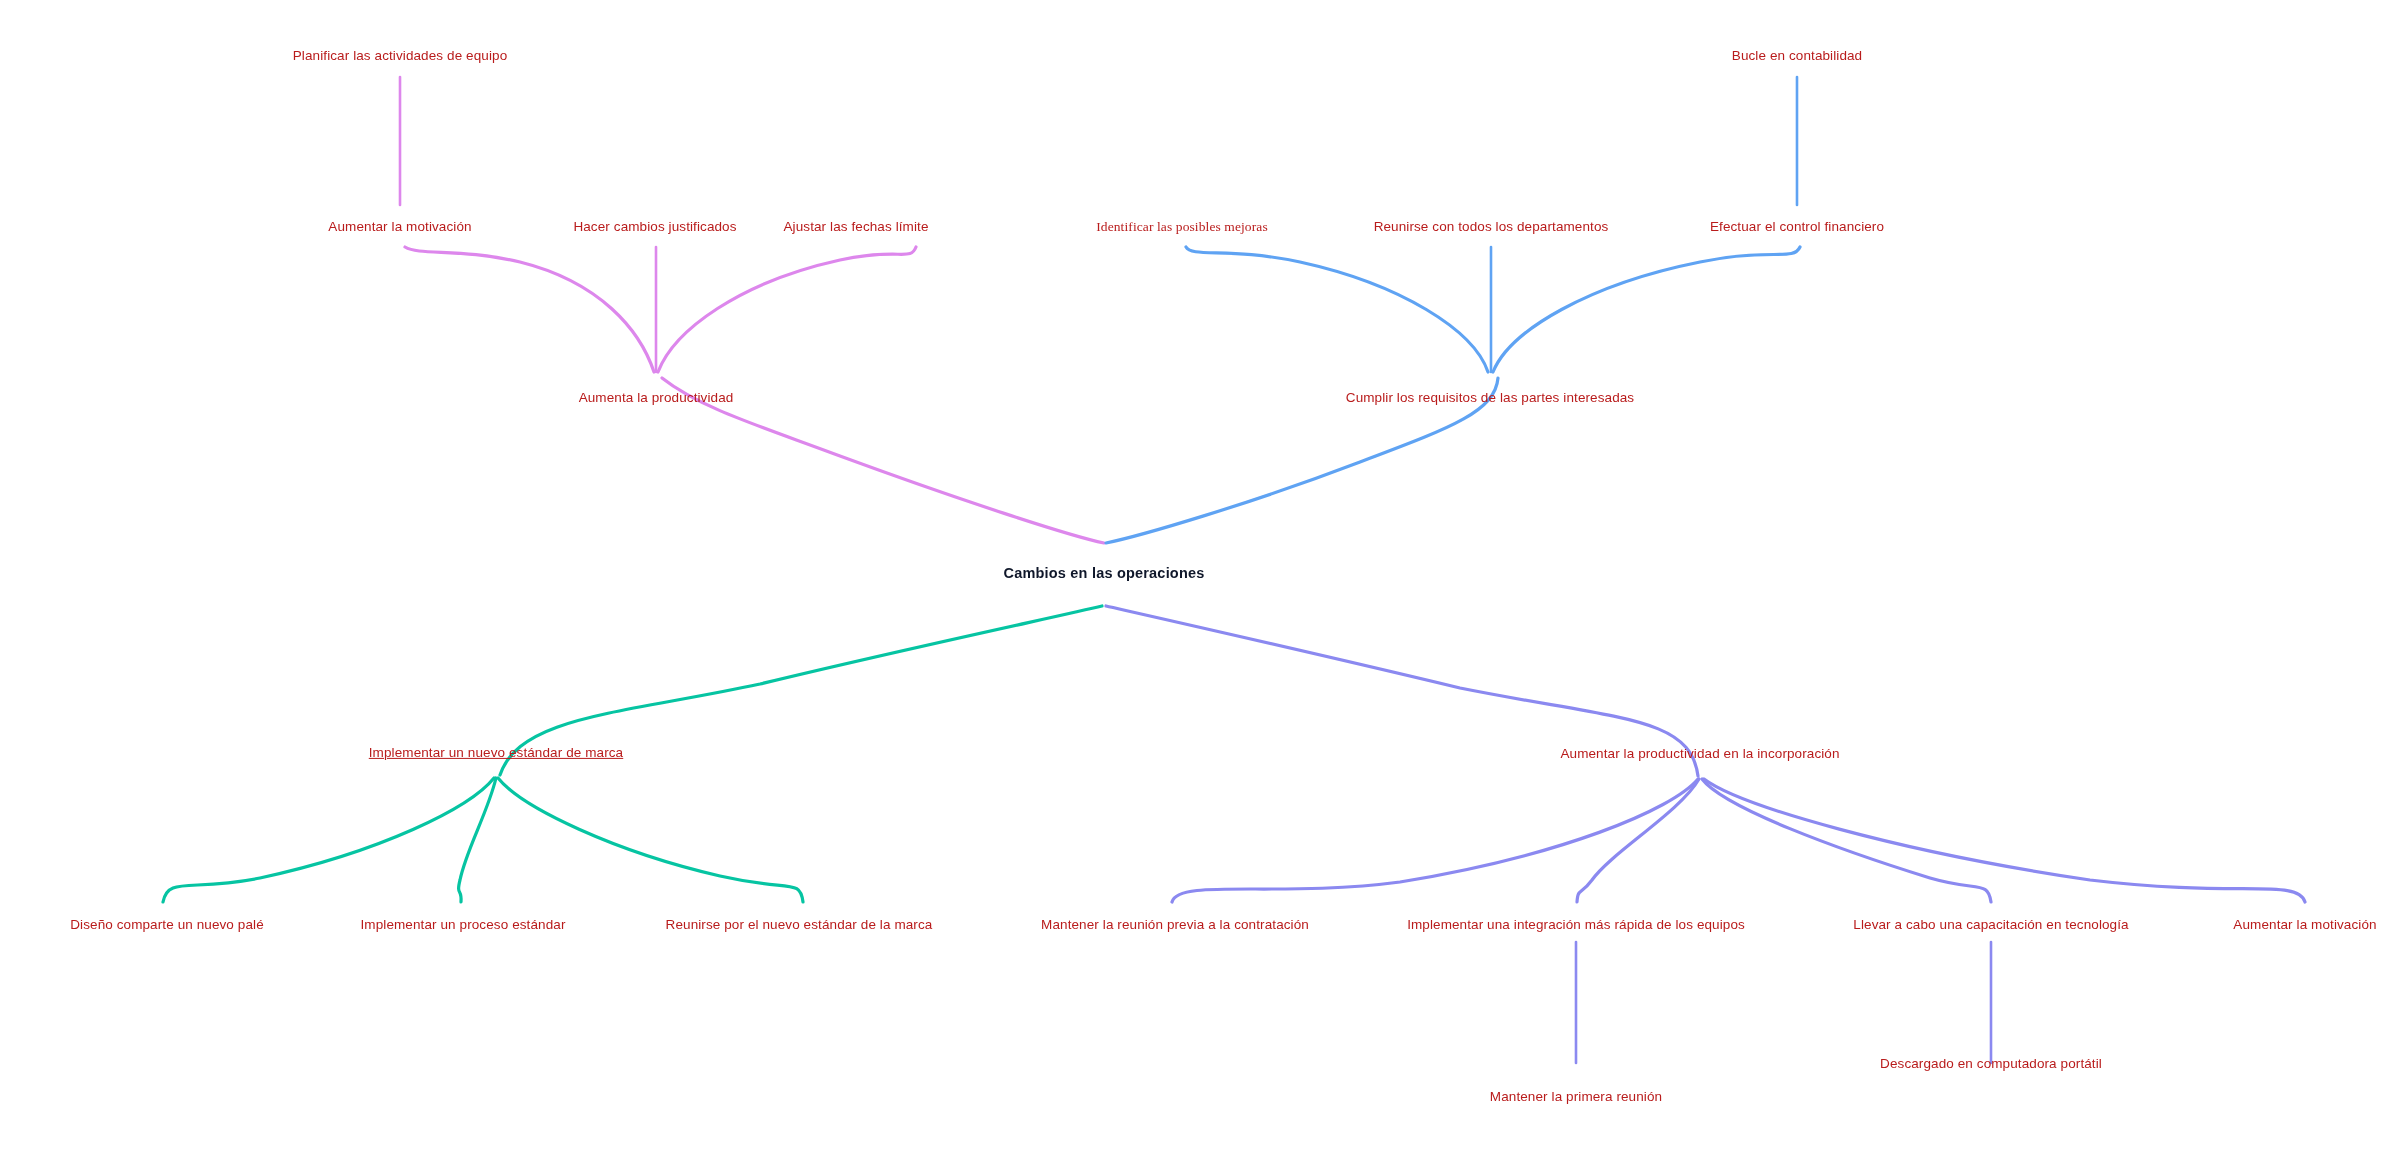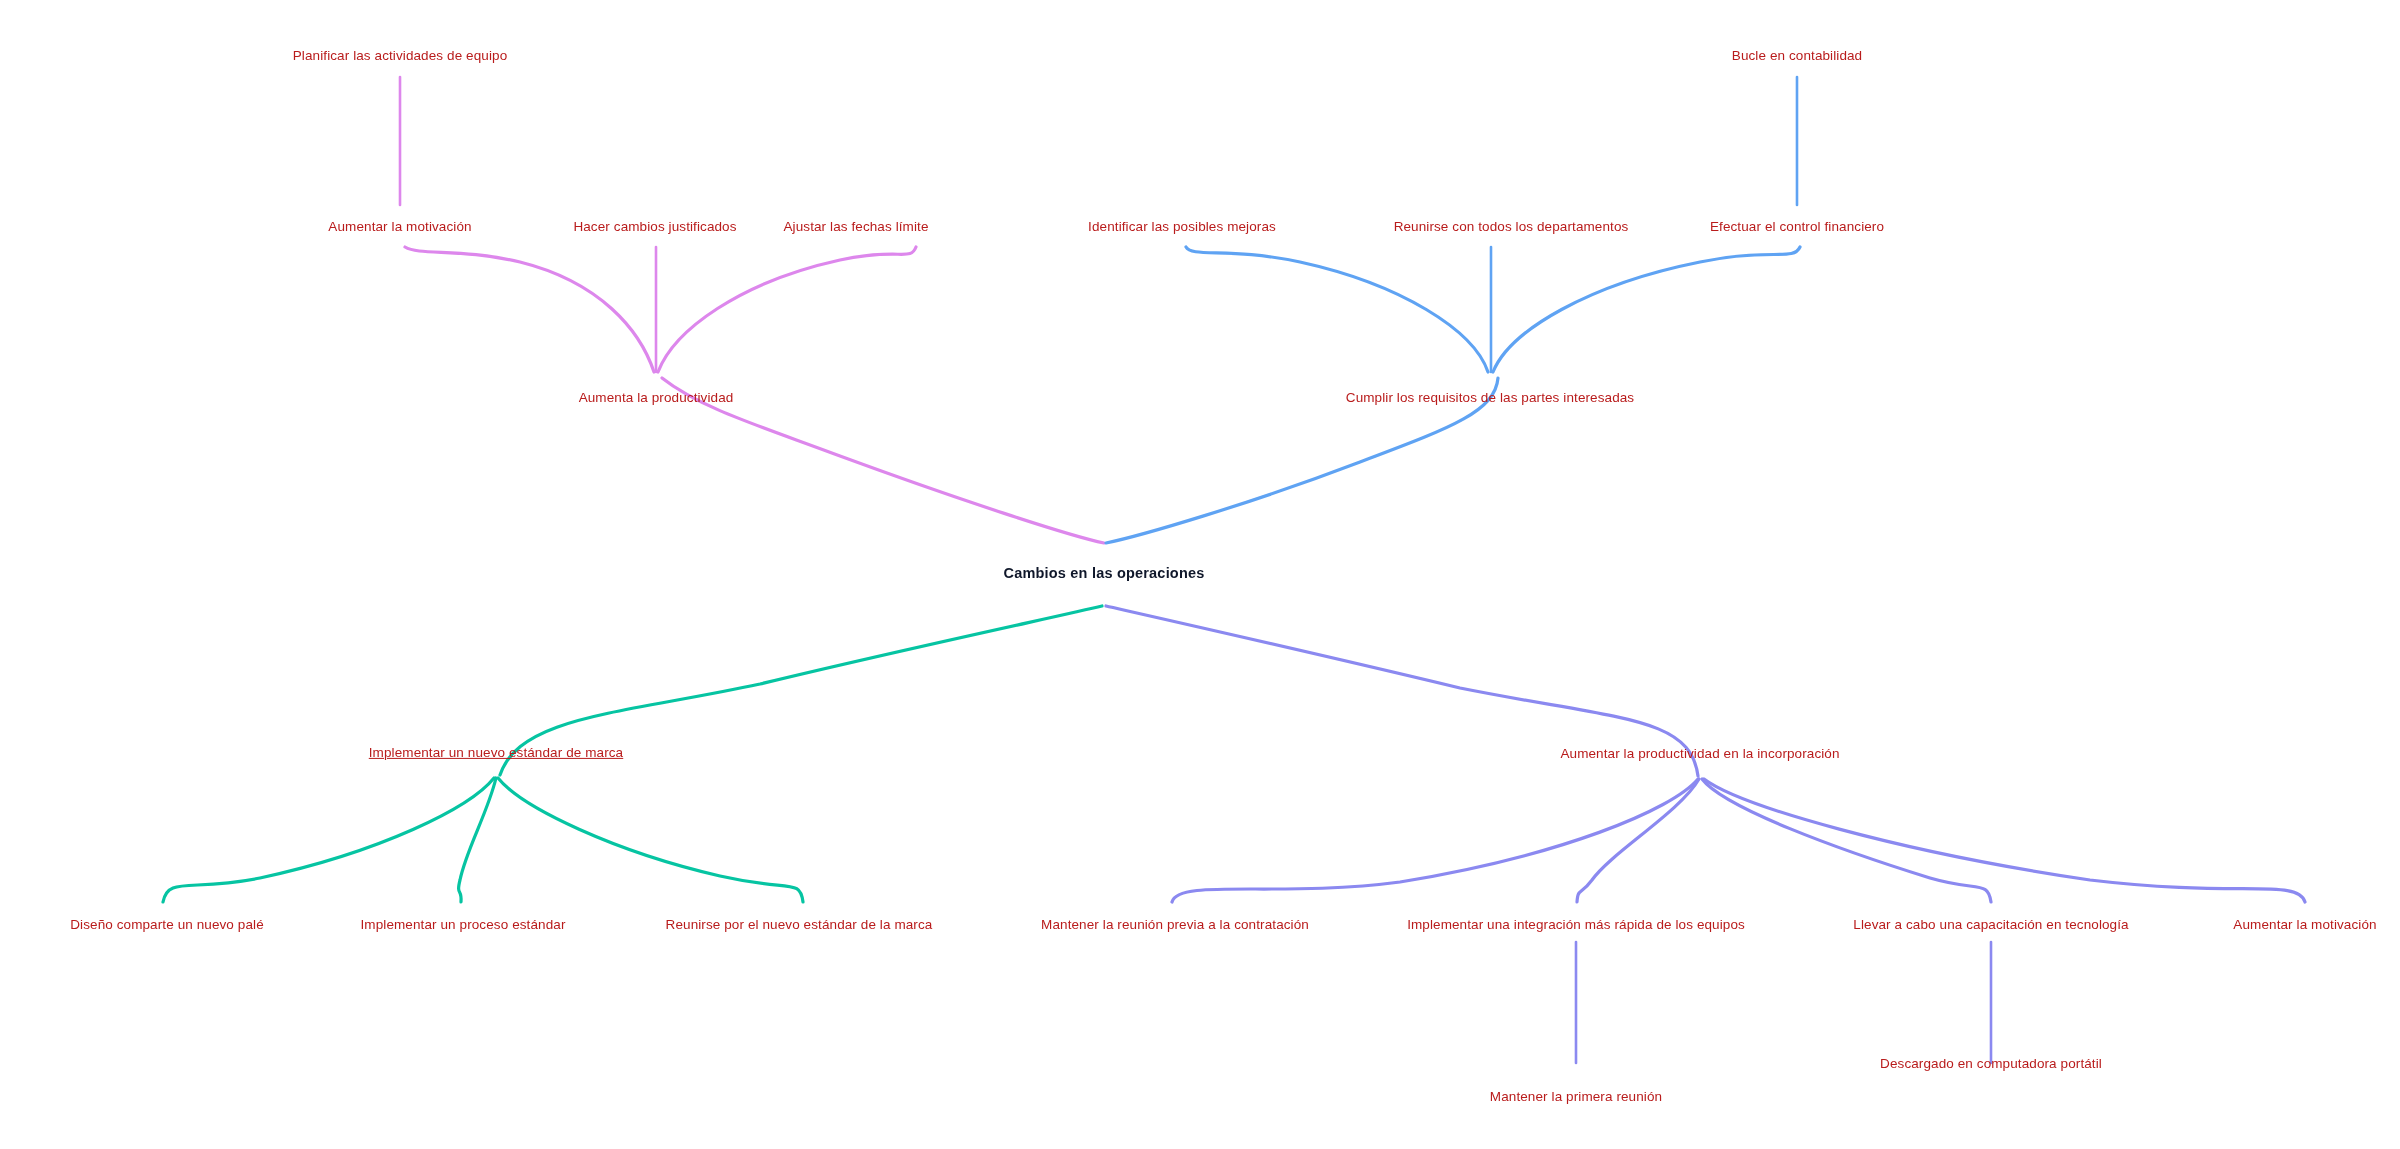--- a/index.html
+++ b/index.html
@@ -73,22 +73,22 @@
       <path d="M 1991 942 L 1991 1063" fill="none" stroke="#8b89f0" stroke-width="2.6" stroke-linecap="round"></path>
     </svg>
   <div id="nodes">
       <div class="node root" style="left: 1104px; top: 574px;">Cambios en las operaciones</div>
       <div class="node" style="left: 656px; top: 398px;">Aumenta la productividad</div>
       <div class="node" style="left: 400px; top: 227px;">Aumentar la motivación</div>
       <div class="node" style="left: 400px; top: 56px;">Planificar las actividades de equipo</div>
       <div class="node" style="left: 655px; top: 227px;">Hacer cambios justificados</div>
       <div class="node" style="left: 856px; top: 227px;">Ajustar las fechas límite</div>
       <div class="node" style="left: 1490px; top: 398px;">Cumplir los requisitos de las partes interesadas</div>
-      <div class="node" style="left: 1182px; top: 227px;">Identificar las posibles mejoras</div>
-      <div class="node" style="left: 1491px; top: 227px; margin-left: 20px;">Reunirse con todos los departamentos</div>
+      <div class="node" style="left: 1182px; top: 227px; font-family: Liberation Serif, serif;">Identificar las posibles mejoras</div>
+      <div class="node" style="left: 1491px; top: 227px;">Reunirse con todos los departamentos</div>
       <div class="node" style="left: 1797px; top: 227px;">Efectuar el control financiero</div>
       <div class="node" style="left: 1797px; top: 56px;">Bucle en contabilidad</div>
       <div class="node" style="left: 496px; top: 753px; text-decoration: underline;">Implementar un nuevo estándar de marca</div>
       <div class="node" style="left: 167px; top: 925px;">Diseño comparte un nuevo palé</div>
       <div class="node" style="left: 463px; top: 925px;">Implementar un proceso estándar</div>
       <div class="node" style="left: 799px; top: 925px;">Reunirse por el nuevo estándar de la marca</div>
       <div class="node" style="left: 1700px; top: 754px;">Aumentar la productividad en la incorporación</div>
       <div class="node" style="left: 1175px; top: 925px;">Mantener la reunión previa a la contratación</div>
       <div class="node" style="left: 1576px; top: 925px;">Implementar una integración más rápida de los equipos</div>
       <div class="node" style="left: 1576px; top: 1097px;">Mantener la primera reunión</div>

